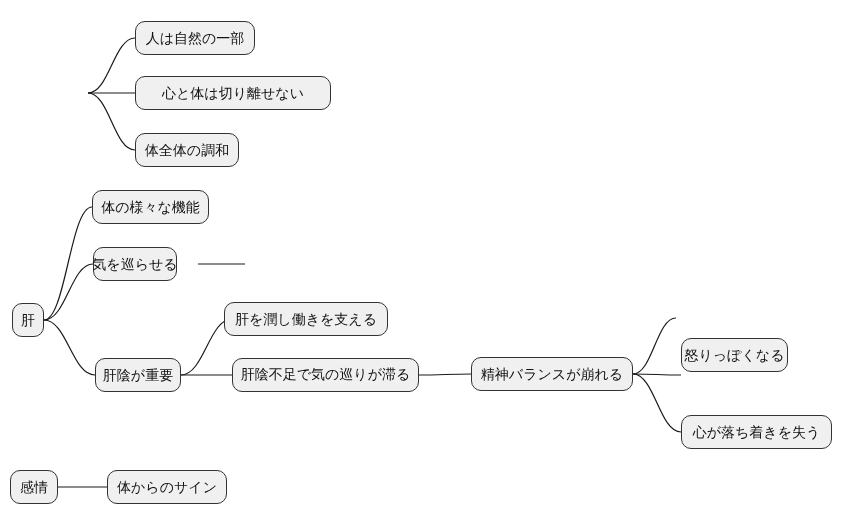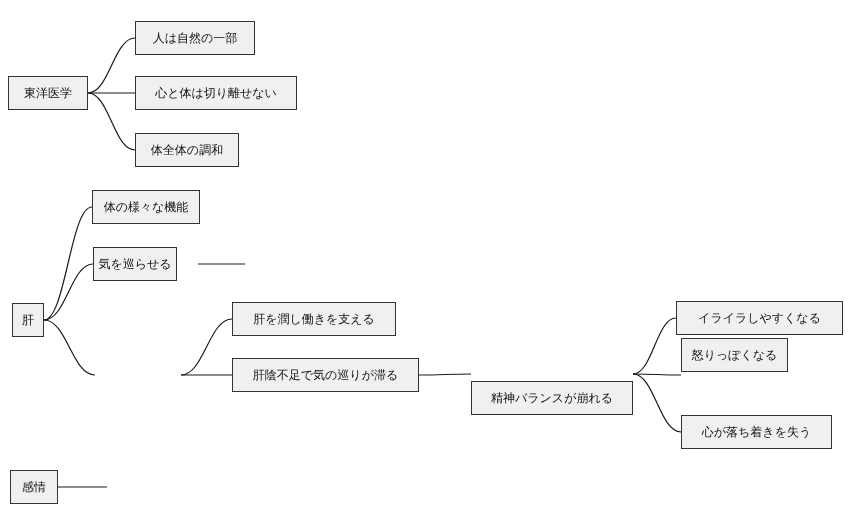--- a/index.html
+++ b/index.html
@@ -26,24 +26,24 @@
   .edge-layer path {
     fill: none;
     stroke: var(--edge-color, #1a1a1a);
     stroke-width: 1.2;
   }
   .node {
     position: absolute;
     box-sizing: border-box;
     height: 34px;
     border: 1.5px solid var(--node-border, #333333);
-    border-radius: 0;
+    border-radius: 10px;
     background: var(--node-fill, #f0f0f0);
     color: var(--text-color, #111111);
-    font-size: 12px;
+    font-size: 14px;
     line-height: 1;
     display: flex;
     align-items: center;
     justify-content: center;
     white-space: nowrap;
     cursor: default;
   }
 </style>
 </head>
 <body>
@@ -59,29 +59,29 @@
       <path d="M 198 264 C 219.15 264, 223.85 264, 245 264"></path>
       <path d="M 181 375 C 203.95 375, 209.05 319, 232 319"></path>
       <path d="M 181 375 C 203.95 375, 209.05 375, 232 375"></path>
       <path d="M 419 375 C 442.4 375, 447.6 374, 471 374"></path>
       <path d="M 633 374 C 652.35 374, 656.65 318, 676 318"></path>
       <path d="M 633 374 C 654.6 374, 659.4 375, 681 375"></path>
       <path d="M 633 374 C 654.6 374, 659.4 432, 681 432"></path>
       <path d="M 58 487 C 80.05 487, 84.95 487, 107 487"></path>
     </svg>
 
-  <div class="node" style="left:8px;   top:76px;  width:80px;">東洋医学</div>
   <div class="node" style="left:135px; top:21px;  width:120px;">人は自然の一部</div>
-  <div class="node" style="left:135px; top:76px;  width:162px;">心と体は切り離せない</div>
+  <div class="node" style="left:135px; top:76px;  width:196px;">心と体は切り離せない</div>
   <div class="node" style="left:135px; top:133px; width:104px;">体全体の調和</div>
 
   <div class="node" style="left:12px;  top:303px; width:32px;">肝</div>
-  <div class="node" style="left:92px;  top:190px; width:108px;">体の様々な機能</div>
+  <div class="node" style="left:92px;  top:190px; width:117px;">体の様々な機能</div>
   <div class="node" style="left:93px;  top:247px; width:84px;">気を巡らせる</div>
-  <div class="node" style="left:232px; top:302px; width:164px;">肝を潤し働きを支える</div>
+  <div class="node" style="left:95px;  top:358px; width:86px;">肝陰が重要</div>
+  <div class="node" style="left:224px; top:302px; width:164px;">肝を潤し働きを支える</div>
   <div class="node" style="left:232px; top:358px; width:187px;font-family:Liberation Serif, serif;">肝陰不足で気の巡りが滞る</div>
-  <div class="node" style="left:471px; top:357px; width:162px;margin-top:24px;">精神バランスが崩れる</div>
-  <div class="node" style="left:676px; top:301px; width:167px;">イライラしやすくなる</div>
+  <div class="node" style="left:471px; top:357px; width:162px;">精神バランスが崩れる</div>
   <div class="node" style="left:681px; top:338px; width:107px;">怒りっぽくなる</div>
   <div class="node" style="left:681px; top:415px; width:151px;">心が落ち着きを失う</div>
 
   <div class="node" style="left:10px;  top:470px; width:48px;">感情</div>
+  <div class="node" style="left:107px; top:470px; width:120px;">体からのサイン</div>
 </div>
 
 </body></html>

